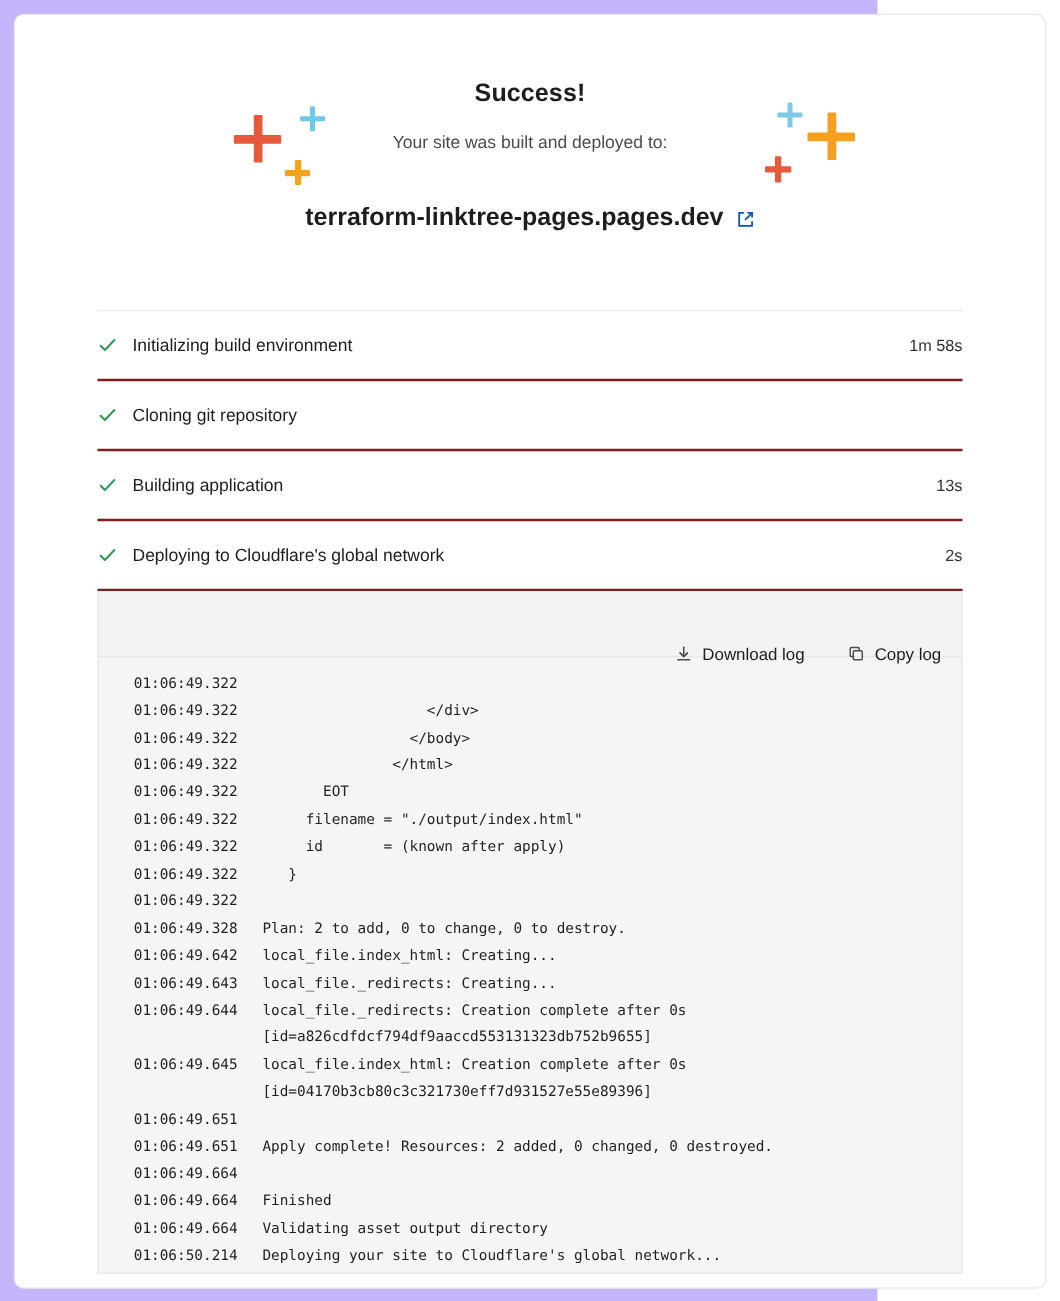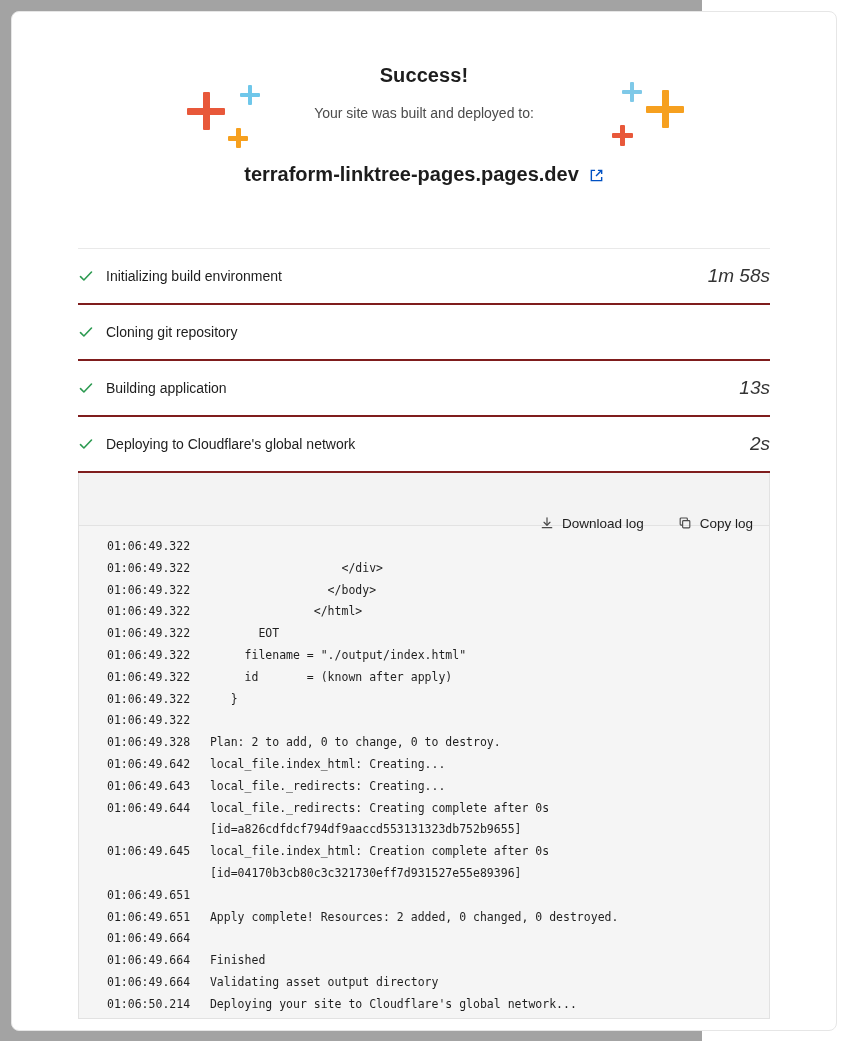--- a/index.html
+++ b/index.html
@@ -10,21 +10,21 @@
   }
   body {
     width: 848px;
     height: 1041px;
     overflow: hidden;
   }
   .page {
     position: relative;
     width: 702px;
     height: 1041px;
-    background: #a3a3a3;
+    background: #c4b5fd;
   }
   .card {
     position: absolute;
     left: 11px;
     top: 11px;
     width: 826px;
     height: 1020px;
     background: #ffffff;
     border: 1px solid #e6e6e6;
     border-radius: 8px;
@@ -98,22 +98,21 @@
     width: 16px;
     height: 16px;
     margin-right: 12px;
     color: #2c9a51;
     flex: 0 0 auto;
   }
   .check-icon svg { display:block; }
   .step-label { flex: 1 1 auto; }
   .step-time {
     color: #333333;
-    font-size: 19px;
-    font-style: italic;
+    font-size: 13px;
   }
 
   
   .log-panel {
     margin: 0 66px 0 66px;
     border: 1px solid #e2e2e2;
     border-top: none;
     background: #fafafa;
   }
   .log-toolbar {
@@ -284,21 +283,21 @@
         <div class="log-line"><span class="log-ts">01:06:49.322</span><span class="log-msg">                  &lt;/body&gt;</span></div>
         <div class="log-line"><span class="log-ts">01:06:49.322</span><span class="log-msg">                &lt;/html&gt;</span></div>
         <div class="log-line"><span class="log-ts">01:06:49.322</span><span class="log-msg">        EOT</span></div>
         <div class="log-line"><span class="log-ts">01:06:49.322</span><span class="log-msg">      filename = "./output/index.html"</span></div>
         <div class="log-line"><span class="log-ts">01:06:49.322</span><span class="log-msg">      id       = (known after apply)</span></div>
         <div class="log-line"><span class="log-ts">01:06:49.322</span><span class="log-msg">    }</span></div>
         <div class="log-line"><span class="log-ts">01:06:49.322</span><span class="log-msg"></span></div>
         <div class="log-line"><span class="log-ts">01:06:49.328</span><span class="log-msg"> Plan: 2 to add, 0 to change, 0 to destroy.</span></div>
         <div class="log-line"><span class="log-ts">01:06:49.642</span><span class="log-msg"> local_file.index_html: Creating...</span></div>
         <div class="log-line"><span class="log-ts">01:06:49.643</span><span class="log-msg"> local_file._redirects: Creating...</span></div>
-        <div class="log-line"><span class="log-ts">01:06:49.644</span><span class="log-msg"> local_file._redirects: Creating complete after 0s</span></div>
+        <div class="log-line"><span class="log-ts">01:06:49.644</span><span class="log-msg"> local_file._redirects: Creation complete after 0s</span></div>
         <div class="log-line"><span class="log-ts"></span><span class="log-msg"> [id=a826cdfdcf794df9aaccd553131323db752b9655]</span></div>
         <div class="log-line"><span class="log-ts">01:06:49.645</span><span class="log-msg"> local_file.index_html: Creation complete after 0s</span></div>
         <div class="log-line"><span class="log-ts"></span><span class="log-msg"> [id=04170b3cb80c3c321730eff7d931527e55e89396]</span></div>
         <div class="log-line"><span class="log-ts">01:06:49.651</span><span class="log-msg"></span></div>
         <div class="log-line"><span class="log-ts">01:06:49.651</span><span class="log-msg"> Apply complete! Resources: 2 added, 0 changed, 0 destroyed.</span></div>
         <div class="log-line"><span class="log-ts">01:06:49.664</span><span class="log-msg"></span></div>
         <div class="log-line"><span class="log-ts">01:06:49.664</span><span class="log-msg"> Finished</span></div>
         <div class="log-line"><span class="log-ts">01:06:49.664</span><span class="log-msg"> Validating asset output directory</span></div>
         <div class="log-line"><span class="log-ts">01:06:50.214</span><span class="log-msg"> Deploying your site to Cloudflare's global network...</span></div>
         <div class="log-line"><span class="log-ts">01:06:52.599</span><span class="log-msg"> Success: Your site was deployed!</span></div>

